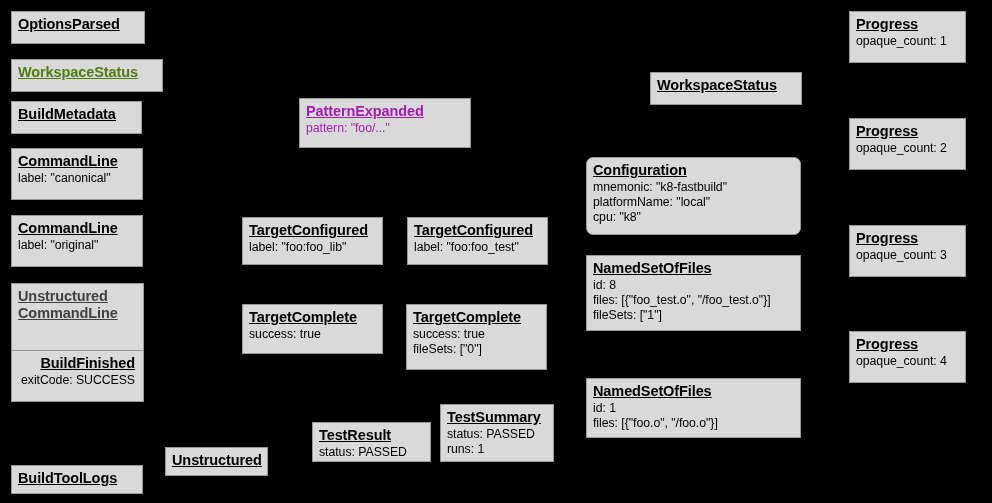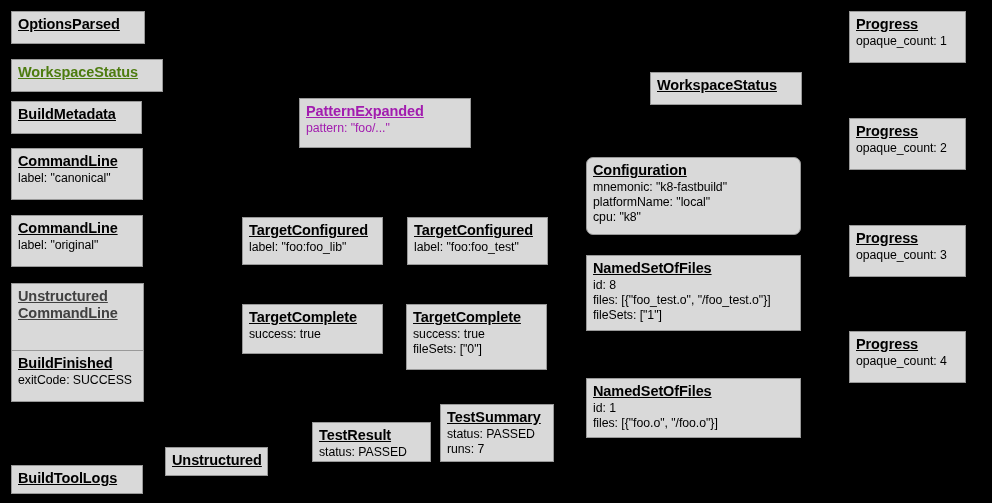--- a/index.html
+++ b/index.html
@@ -141,38 +141,38 @@
         <div class="node-field">success: true</div>
         <div class="node-field">fileSets: ["0"]</div>
       </div>
     </div>
     <div class="node" style="left: 849px; top: 331px; width: 117px; height: 52px; background: rgb(217, 217, 217); border-color: rgb(153, 153, 153); color: rgb(0, 0, 0);">
       <div class="node-title">Progress</div>
       <div class="node-fields">
         <div class="node-field">opaque_count: 4</div>
       </div>
     </div>
-    <div class="node" style="left: 11px; top: 350px; width: 133px; height: 52px; background: rgb(217, 217, 217); border-color: rgb(153, 153, 153); color: rgb(0, 0, 0);">
+    <div class="node" style="left: 11px; top: 350px; width: 133px; height: 52px; background: rgb(217, 217, 217); border-color: rgb(153, 153, 153); color: rgb(0, 0, 0); text-align: right;">
       <div class="node-title">BuildFinished</div>
       <div class="node-fields">
         <div class="node-field">exitCode: SUCCESS</div>
       </div>
     </div>
     <div class="node" style="left: 586px; top: 378px; width: 215px; height: 60px; background: rgb(217, 217, 217); border-color: rgb(153, 153, 153); color: rgb(0, 0, 0);">
       <div class="node-title">NamedSetOfFiles</div>
       <div class="node-fields">
         <div class="node-field">id: 1</div>
         <div class="node-field">files: [{"foo.o", "/foo.o"}]</div>
       </div>
     </div>
     <div class="node" style="left: 440px; top: 404px; width: 114px; height: 58px; background: rgb(217, 217, 217); border-color: rgb(153, 153, 153); color: rgb(0, 0, 0);">
       <div class="node-title">TestSummary</div>
       <div class="node-fields">
         <div class="node-field">status: PASSED</div>
-        <div class="node-field">runs: 7</div>
+        <div class="node-field">runs: 1</div>
       </div>
     </div>
     <div class="node" style="left: 312px; top: 422px; width: 119px; height: 40px; background: rgb(217, 217, 217); border-color: rgb(153, 153, 153); color: rgb(0, 0, 0);">
       <div class="node-title">TestResult</div>
       <div class="node-fields">
         <div class="node-field">status: PASSED</div>
       </div>
     </div>
     <div class="node" style="left: 11px; top: 447px; width: 132px; height: 29px; background: rgb(217, 217, 217); border-color: rgb(153, 153, 153); color: rgb(0, 0, 0); margin-top: 18px;">
       <div class="node-title">BuildToolLogs</div>

